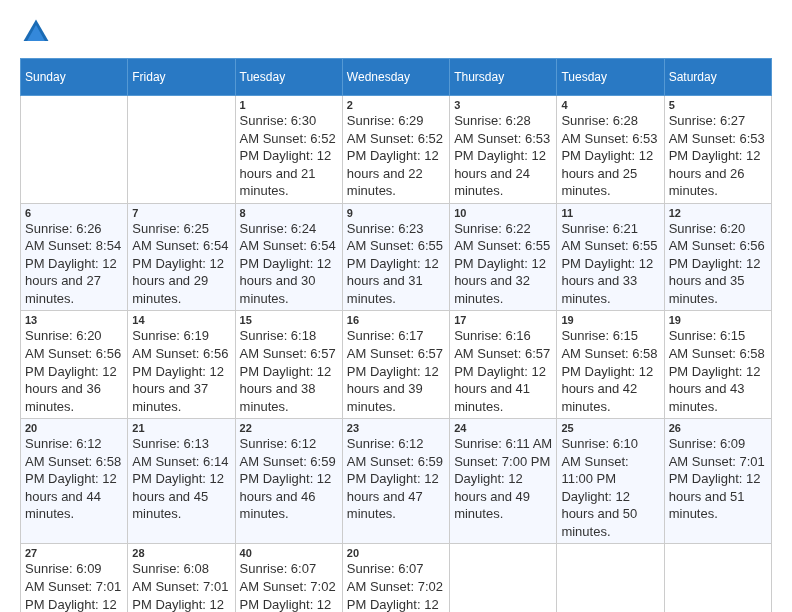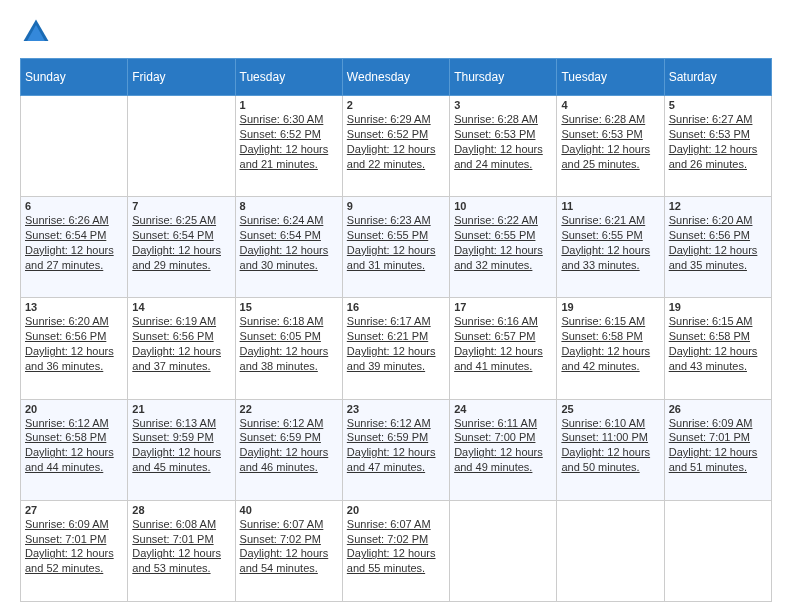--- a/index.html
+++ b/index.html
@@ -83,24 +83,23 @@
       font-size: 9.5px;
       color: #333;
       height: 82px;
     }
     .day-num {
       font-size: 11px;
       font-weight: bold;
       margin-bottom: 1px;
     }
     .cell-detail {
-      font-size: 11px;
+      font-size: 13px;
       line-height: 1.35;
       color: #333;
-      text-decoration: underline;
     }
     .empty-cell {
       background: #f9f9f9;
     }
     tr:nth-child(odd) td { background: #fff; }
     tr:nth-child(even) td { background: #f5f8ff; }
     
     thead tr th { background: #2979c4 !important; }
   </style>
 </head>
@@ -168,21 +167,21 @@
             <div class="day-num">5</div>
             <div class="cell-detail">Sunrise: 6:27 AM
 Sunset: 6:53 PM
 Daylight: 12 hours and 26 minutes.</div>
           </td>
         </tr>
         <tr>
           <td>
             <div class="day-num">6</div>
             <div class="cell-detail">Sunrise: 6:26 AM
-Sunset: 6:54 PM
+Sunset: 8:54 PM
 Daylight: 12 hours and 27 minutes.</div>
           </td>
           <td>
             <div class="day-num">7</div>
             <div class="cell-detail">Sunrise: 6:25 AM
 Sunset: 6:54 PM
 Daylight: 12 hours and 29 minutes.</div>
           </td>
           <td>
             <div class="day-num">8</div>
@@ -224,27 +223,27 @@
           </td>
           <td>
             <div class="day-num">14</div>
             <div class="cell-detail">Sunrise: 6:19 AM
 Sunset: 6:56 PM
 Daylight: 12 hours and 37 minutes.</div>
           </td>
           <td>
             <div class="day-num">15</div>
             <div class="cell-detail">Sunrise: 6:18 AM
-Sunset: 6:05 PM
+Sunset: 6:57 PM
 Daylight: 12 hours and 38 minutes.</div>
           </td>
           <td>
             <div class="day-num">16</div>
             <div class="cell-detail">Sunrise: 6:17 AM
-Sunset: 6:21 PM
+Sunset: 6:57 PM
 Daylight: 12 hours and 39 minutes.</div>
           </td>
           <td>
             <div class="day-num">17</div>
             <div class="cell-detail">Sunrise: 6:16 AM
 Sunset: 6:57 PM
 Daylight: 12 hours and 41 minutes.</div>
           </td>
           <td>
             <div class="day-num">19</div>
@@ -262,21 +261,21 @@
         <tr>
           <td>
             <div class="day-num">20</div>
             <div class="cell-detail">Sunrise: 6:12 AM
 Sunset: 6:58 PM
 Daylight: 12 hours and 44 minutes.</div>
           </td>
           <td>
             <div class="day-num">21</div>
             <div class="cell-detail">Sunrise: 6:13 AM
-Sunset: 9:59 PM
+Sunset: 6:14 PM
 Daylight: 12 hours and 45 minutes.</div>
           </td>
           <td>
             <div class="day-num">22</div>
             <div class="cell-detail">Sunrise: 6:12 AM
 Sunset: 6:59 PM
 Daylight: 12 hours and 46 minutes.</div>
           </td>
           <td>
             <div class="day-num">23</div>

